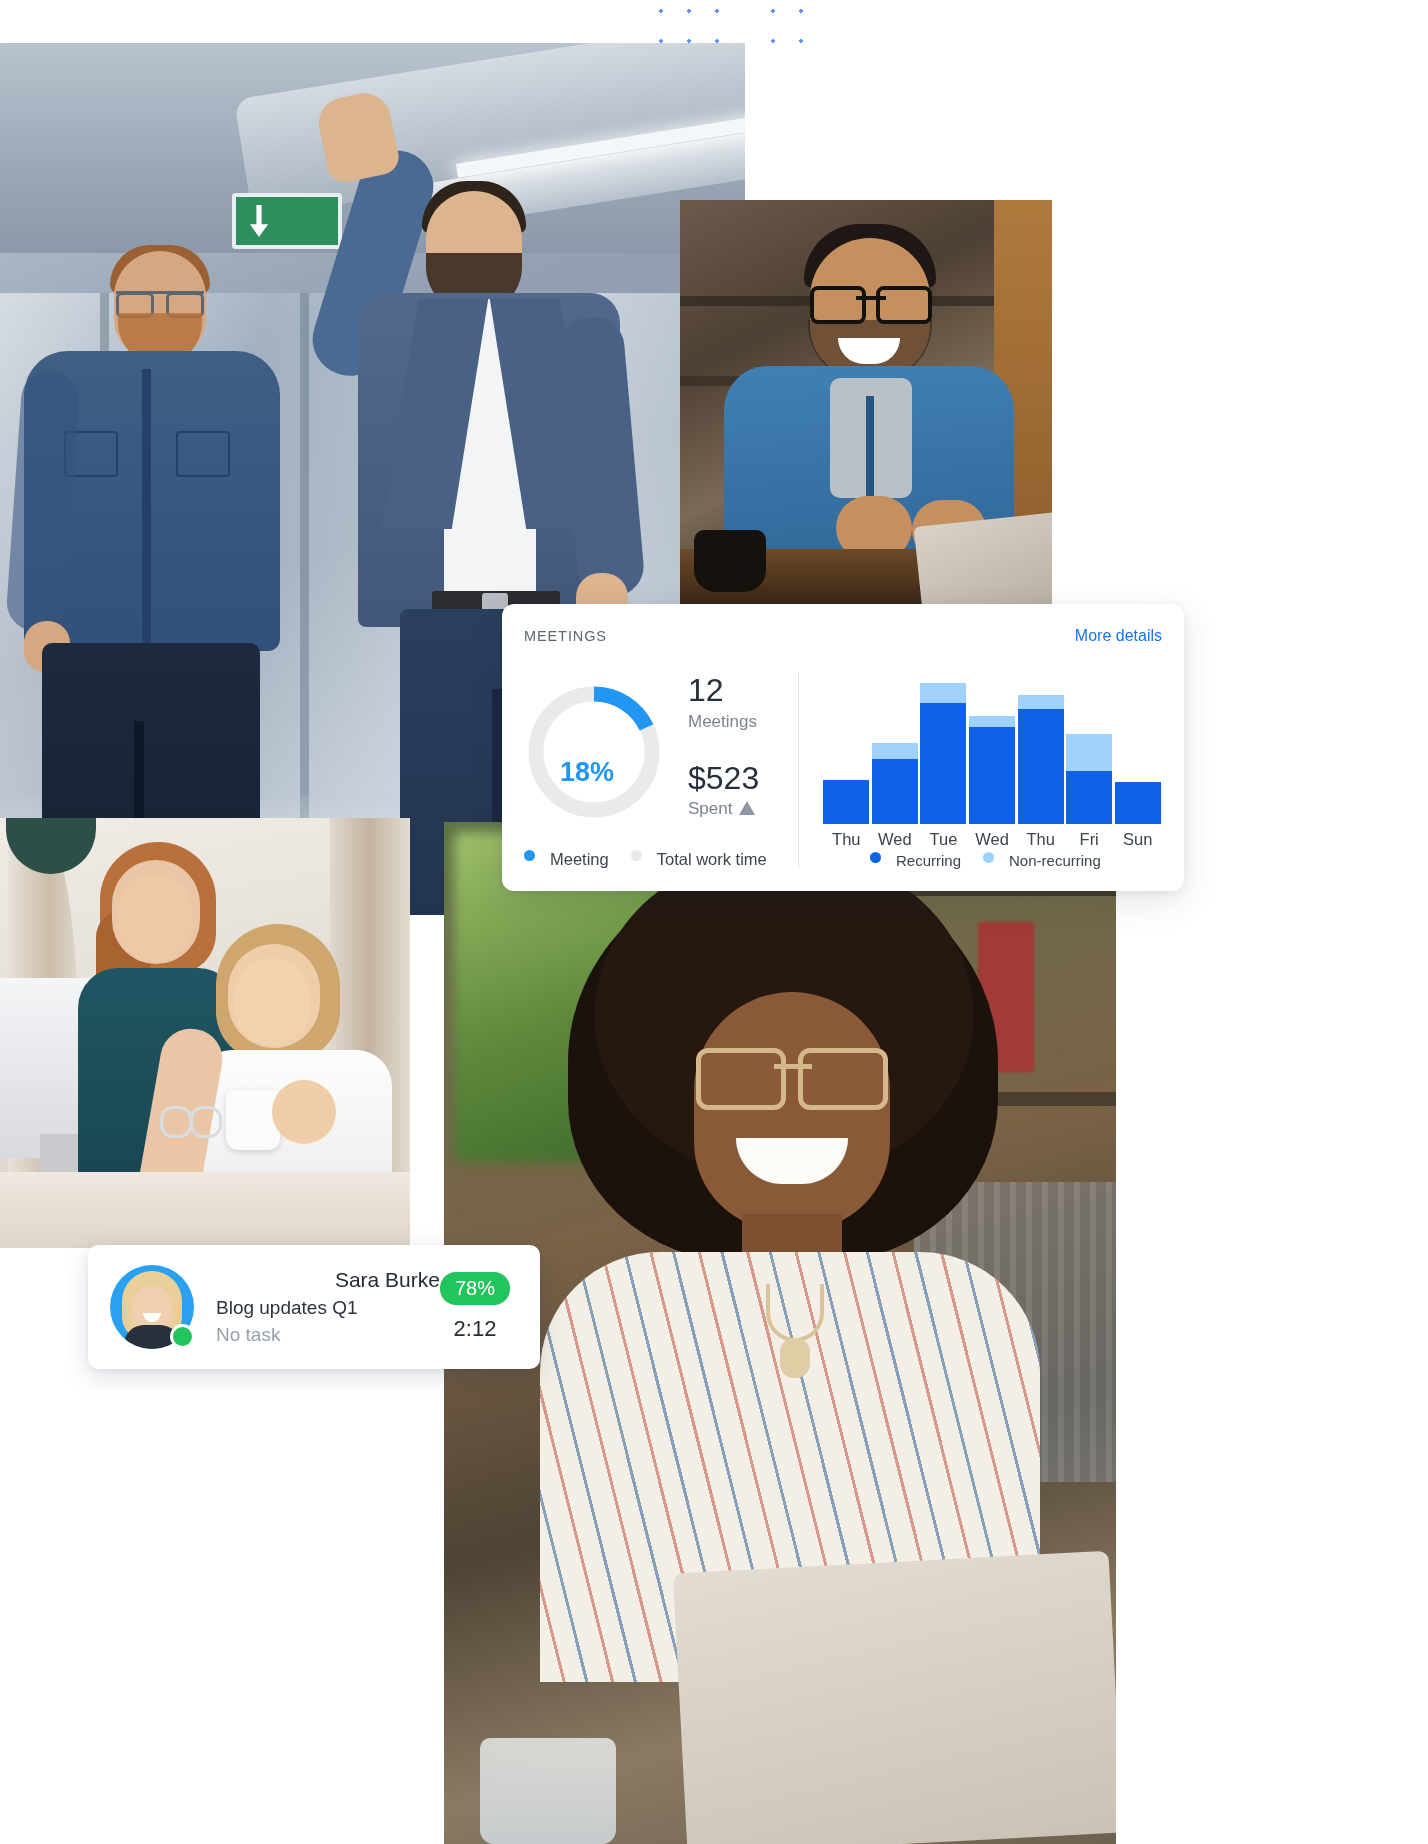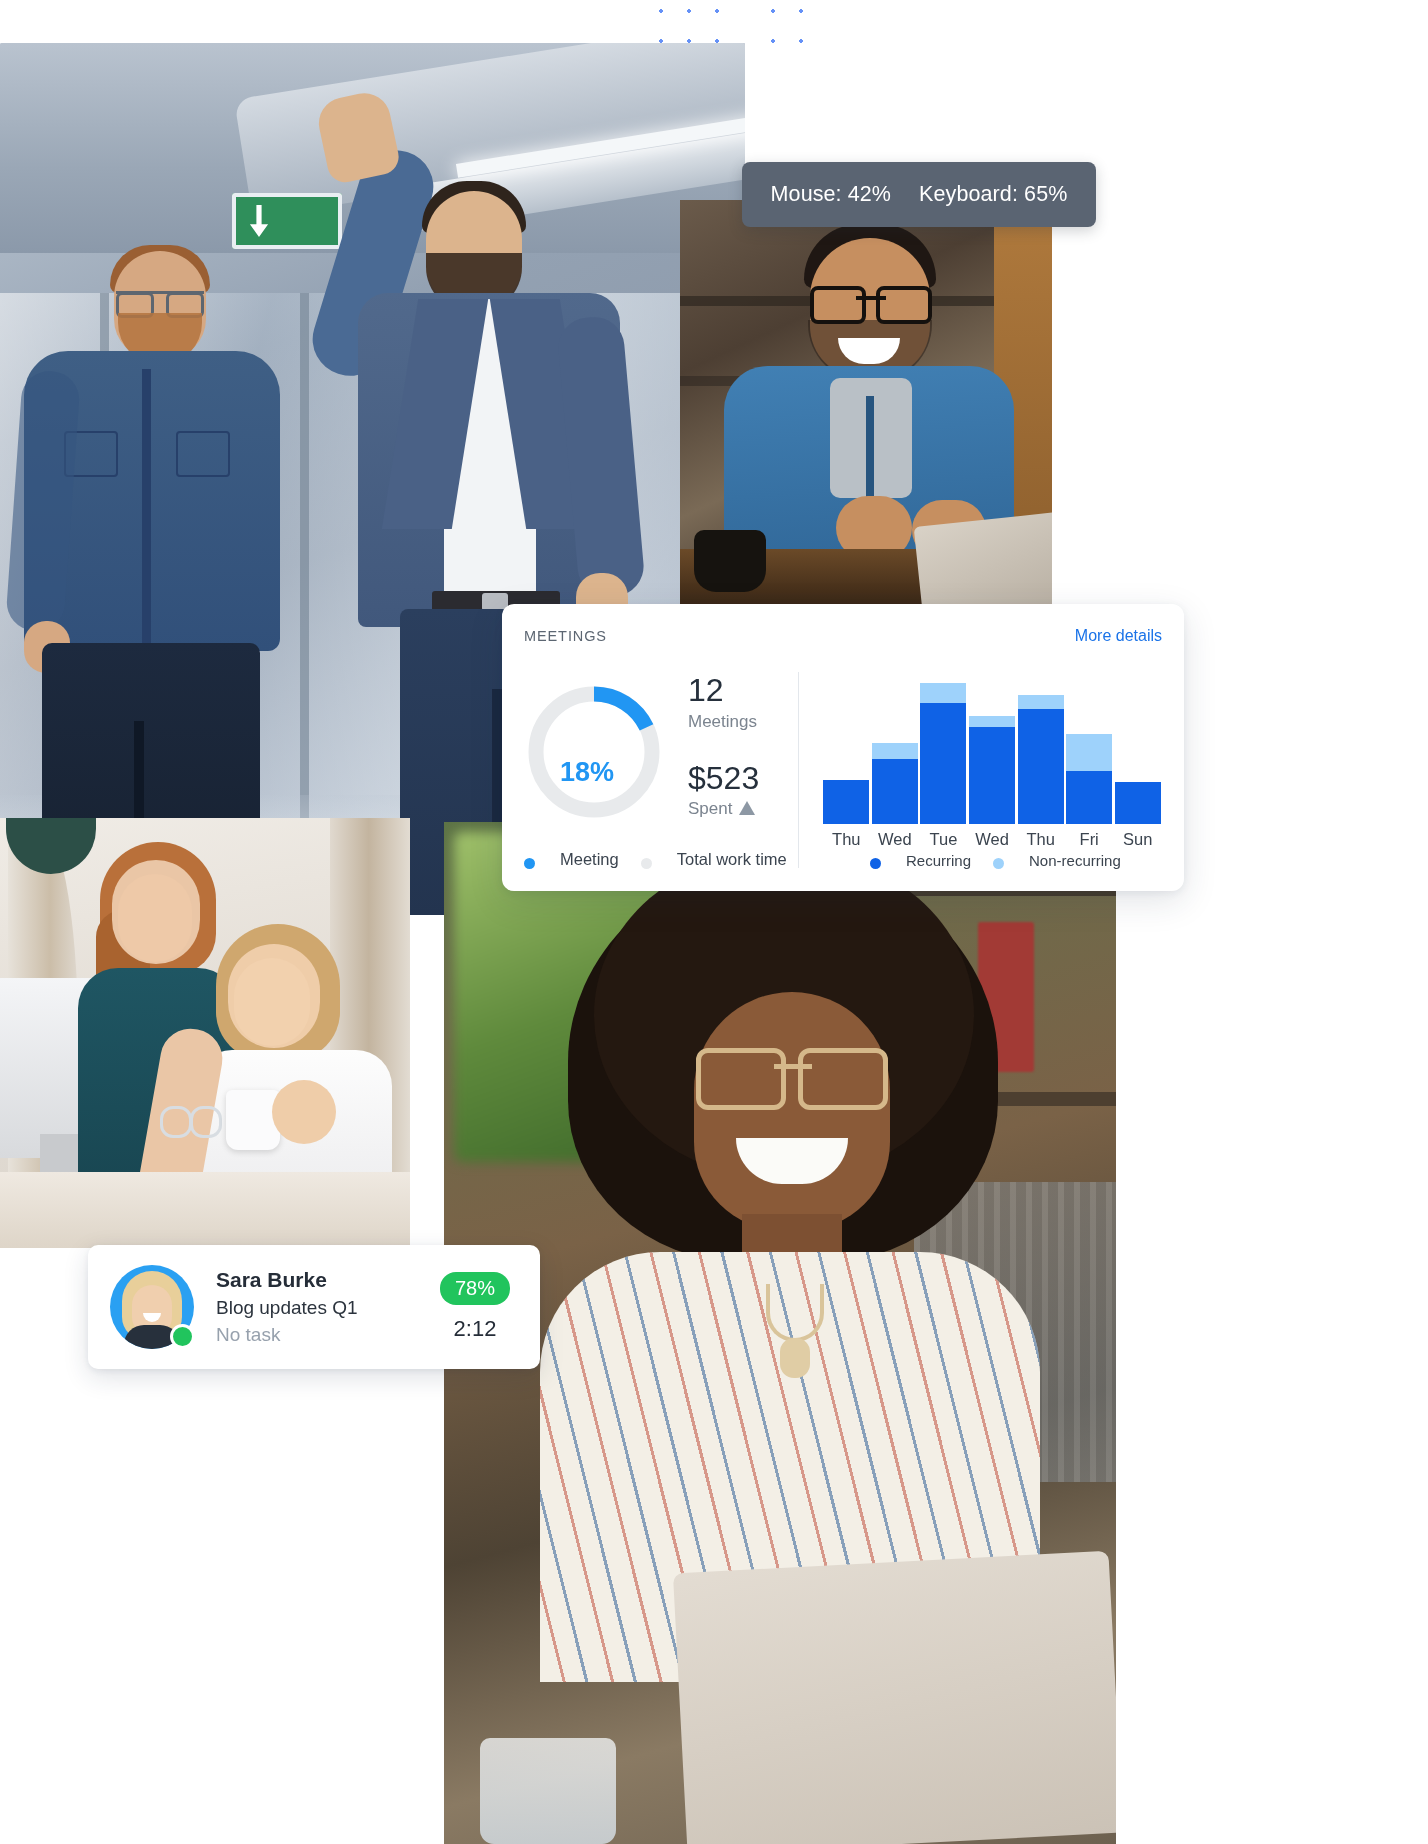--- a/index.html
+++ b/index.html
@@ -224,21 +224,21 @@
   .kpis { position:absolute; left:186px; top:14px; }
   .kpi-v { font-size:32px; color:#26303c; font-weight:400; line-height:1.05; }
   .kpi-k { font-size:17px; color:#7b848f; margin-top:4px; display:flex; align-items:center; gap:7px; }
   .kpi-2 { margin-top:30px; }
   .warn { display:inline-block; width:0; height:0; border-left:8px solid transparent;
           border-right:8px solid transparent; border-bottom:14px solid #8d98a4; position:relative; top:-1px; }
 
   
   .legend { position:absolute; left:22px; bottom:22px; display:flex; align-items:center; gap:22px; font-size:16.5px; color:#3b444f; }
   .legend-r { position:absolute; left:72px; bottom:22px; display:flex; align-items:center; gap:22px; font-size:15px; color:#3b444f; }
-  .lg { display:flex; align-items:flex-end; gap:25px; }
+  .lg { display:flex; align-items:flex-start; gap:15px; }
   .dot { width:11px; height:11px; border-radius:50%; display:inline-block; }
 
   
   .bars { position:absolute; left:24px; right:22px; top:14px; height:150px; display:flex; align-items:flex-end; gap:0; }
   .bar-col { flex:1; display:flex; flex-direction:column; align-items:center; justify-content:flex-end; height:100%; }
   .bar { width:46px; display:flex; flex-direction:column; justify-content:flex-end; }
   .seg-top { width:100%; }
   .seg-bot { width:100%; }
   .bar-lbl { position:absolute; left:24px; right:22px; top:170px; display:flex; }
   .bar-lbl span { flex:1; text-align:center; font-size:16.5px; color:#3b444f; }
@@ -257,21 +257,21 @@
   }
   .avatar .a-hair{position:absolute;left:12px;top:6px;width:60px;height:70px;background:#e8cf9a;border-radius:32px 32px 26px 26px;}
   .avatar .a-face{position:absolute;left:22px;top:20px;width:40px;height:50px;background:#f0cfae;border-radius:20px 20px 18px 18px;}
   .avatar .a-smile{position:absolute;left:33px;top:48px;width:18px;height:9px;background:#fff;border-radius:0 0 10px 10px;}
   .avatar .a-body{position:absolute;left:14px;bottom:0;width:56px;height:24px;background:#27303c;border-radius:20px 20px 0 0;}
   .status-dot {
     position:absolute; right:-1px; bottom:0px; width:25px; height:25px; border-radius:50%;
     background:#21c45d; border:3px solid #fff;
   }
   .task-info { margin-left:22px; flex:1; }
-  .task-name { font-size:21px; font-weight:700; color:#252d38; }
+  .task-name { font-size:21px; font-weight:400; color:#252d38;text-align:right; }
   .task-title{ font-size:19px; color:#2b333d; margin-top:5px; }
   .task-sub  { font-size:19px; color:#97a1ad; margin-top:5px; }
   .task-right{ text-align:center; margin-right:8px; }
   .pct-badge {
     display:inline-block; background:#21c45d; color:#fff; font-size:20px;
     border-radius:16px; padding:5px 15px; font-weight:400;
   }
   .task-time { font-size:22px; color:#252d38; margin-top:11px; }
 </style>
 </head>
@@ -389,24 +389,20 @@
       <div class="smile"></div>
     <div class="neck"></div>
       <div class="top"></div>
       <div class="stripes"></div>
     <div class="necklace"></div>
       <div class="pendant"></div>
     <div class="laptop"></div>
       <div class="glassjar"></div>
   </div>
 
-  <div id="activity-tooltip">
-    <span>Mouse: 42%</span>
-    <span>Keyboard: 65%</span>
-  </div>
 
   <div id="meetings-card">
 
     <div class="mc-head">
       <span class="mc-title">MEETINGS</span>
       <span class="mc-more">More details</span>
     </div>
 
     <div class="mc-body">
 

